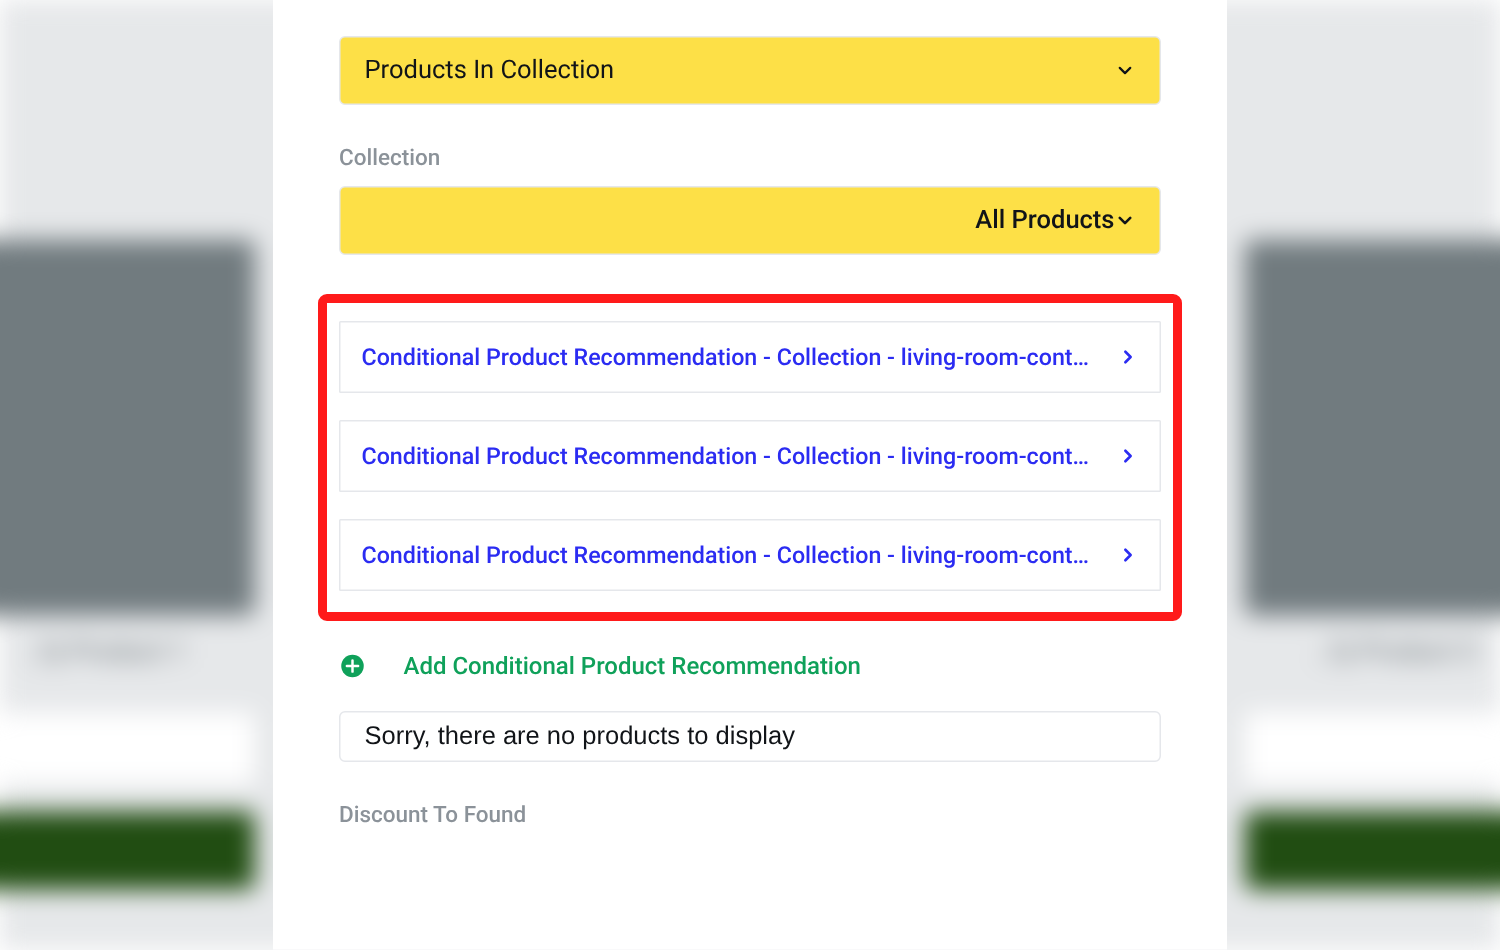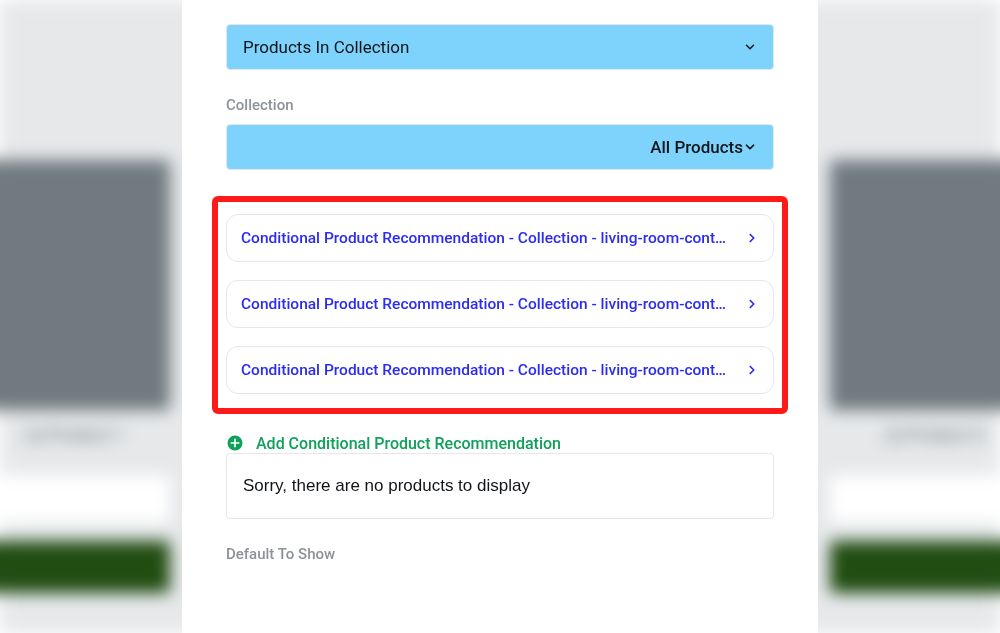--- a/index.html
+++ b/index.html
@@ -35,27 +35,27 @@
     padding: 0 44px 0 44px;
     overflow: hidden;
   }
 
   .field-label {
     color: #8b9299;
     font-size: 15px;
     font-weight: 500;
     margin-bottom: 10px;
   }
-  .section { margin-bottom: 26px; }
+  .section { margin-bottom: 26px; margin-top: 21px; }
   .section:first-child { margin-top: 24px; }
 
   .select {
     display: flex; align-items: center; justify-content: space-between;
     width: 100%;
-    background: #7dd3fc;
+    background: #fde047;
     border: 1px solid #e5e7eb;
     border-radius: 4px;
     padding: 12px 16px;
     font-size: 17px;
     color: #111418;
     cursor: pointer;
   }
   .select.strong { font-weight: 500; justify-content: flex-end; }
   .chevron-down {
     width: 14px; height: 14px; flex: 0 0 auto;
@@ -65,54 +65,54 @@
   .highlight-box {
     border: 6px solid #ff1a1a;
     border-radius: 6px;
     padding: 12px 8px 8px 8px;
     margin-left: -14px; margin-right: -14px;
   }
 
   .cond-item {
     display: flex; align-items: center; justify-content: space-between;
     border: 1px solid #e5e7eb;
-    border-radius: 12px;
+    border-radius: 1px;
     background: #ffffff;
     padding: 14px 14px;
     margin-bottom: 18px;
     cursor: pointer;
     color: #2b2cf2;
     font-size: 15.5px;
     font-weight: 500;
   }
   .cond-item:last-child { margin-bottom: 6px; }
   .cond-label {
     white-space: nowrap;
     overflow: hidden;
     text-overflow: ellipsis;
     flex: 1;
     margin-right: 6px;
   }
   .chevron-right { width: 14px; height: 14px; flex: 0 0 auto; color: #2b2cf2; }
 
   .add-row {
-    display: flex; align-items: flex-start; gap: 12px;
+    display: flex; align-items: center; gap: 25px;
     margin-top: 20px; 
     color: #0fa15a;
     font-size: 16px; font-weight: 500;
     cursor: pointer;
   }
   .plus-circle { width: 18px; height: 18px; color: #0fa15a; }
 
   .text-input {
     width: 100%;
     background: #ffffff;
     border: 1px solid #e5e7eb;
     border-radius: 4px;
-    padding: 22px 16px;
+    padding: 6px 16px;
     font-size: 17px;
     color: #111418;
   }
 
   .bottom-cut { margin-bottom: 4px; }
 </style>
 </head>
 <body>
 
 <div class="bg">
@@ -190,16 +190,16 @@
         </svg>
     </span>
     <span>Add Conditional Product Recommendation</span>
   </div>
 
   <div class="section">
     <input class="text-input" type="text" value="Sorry, there are no products to display" style="">
   </div>
 
   <div class="section bottom-cut">
-    <div class="field-label">Default To Show</div>
+    <div class="field-label">Discount To Found</div>
   </div>
 
 </div>
 
 </body></html>

